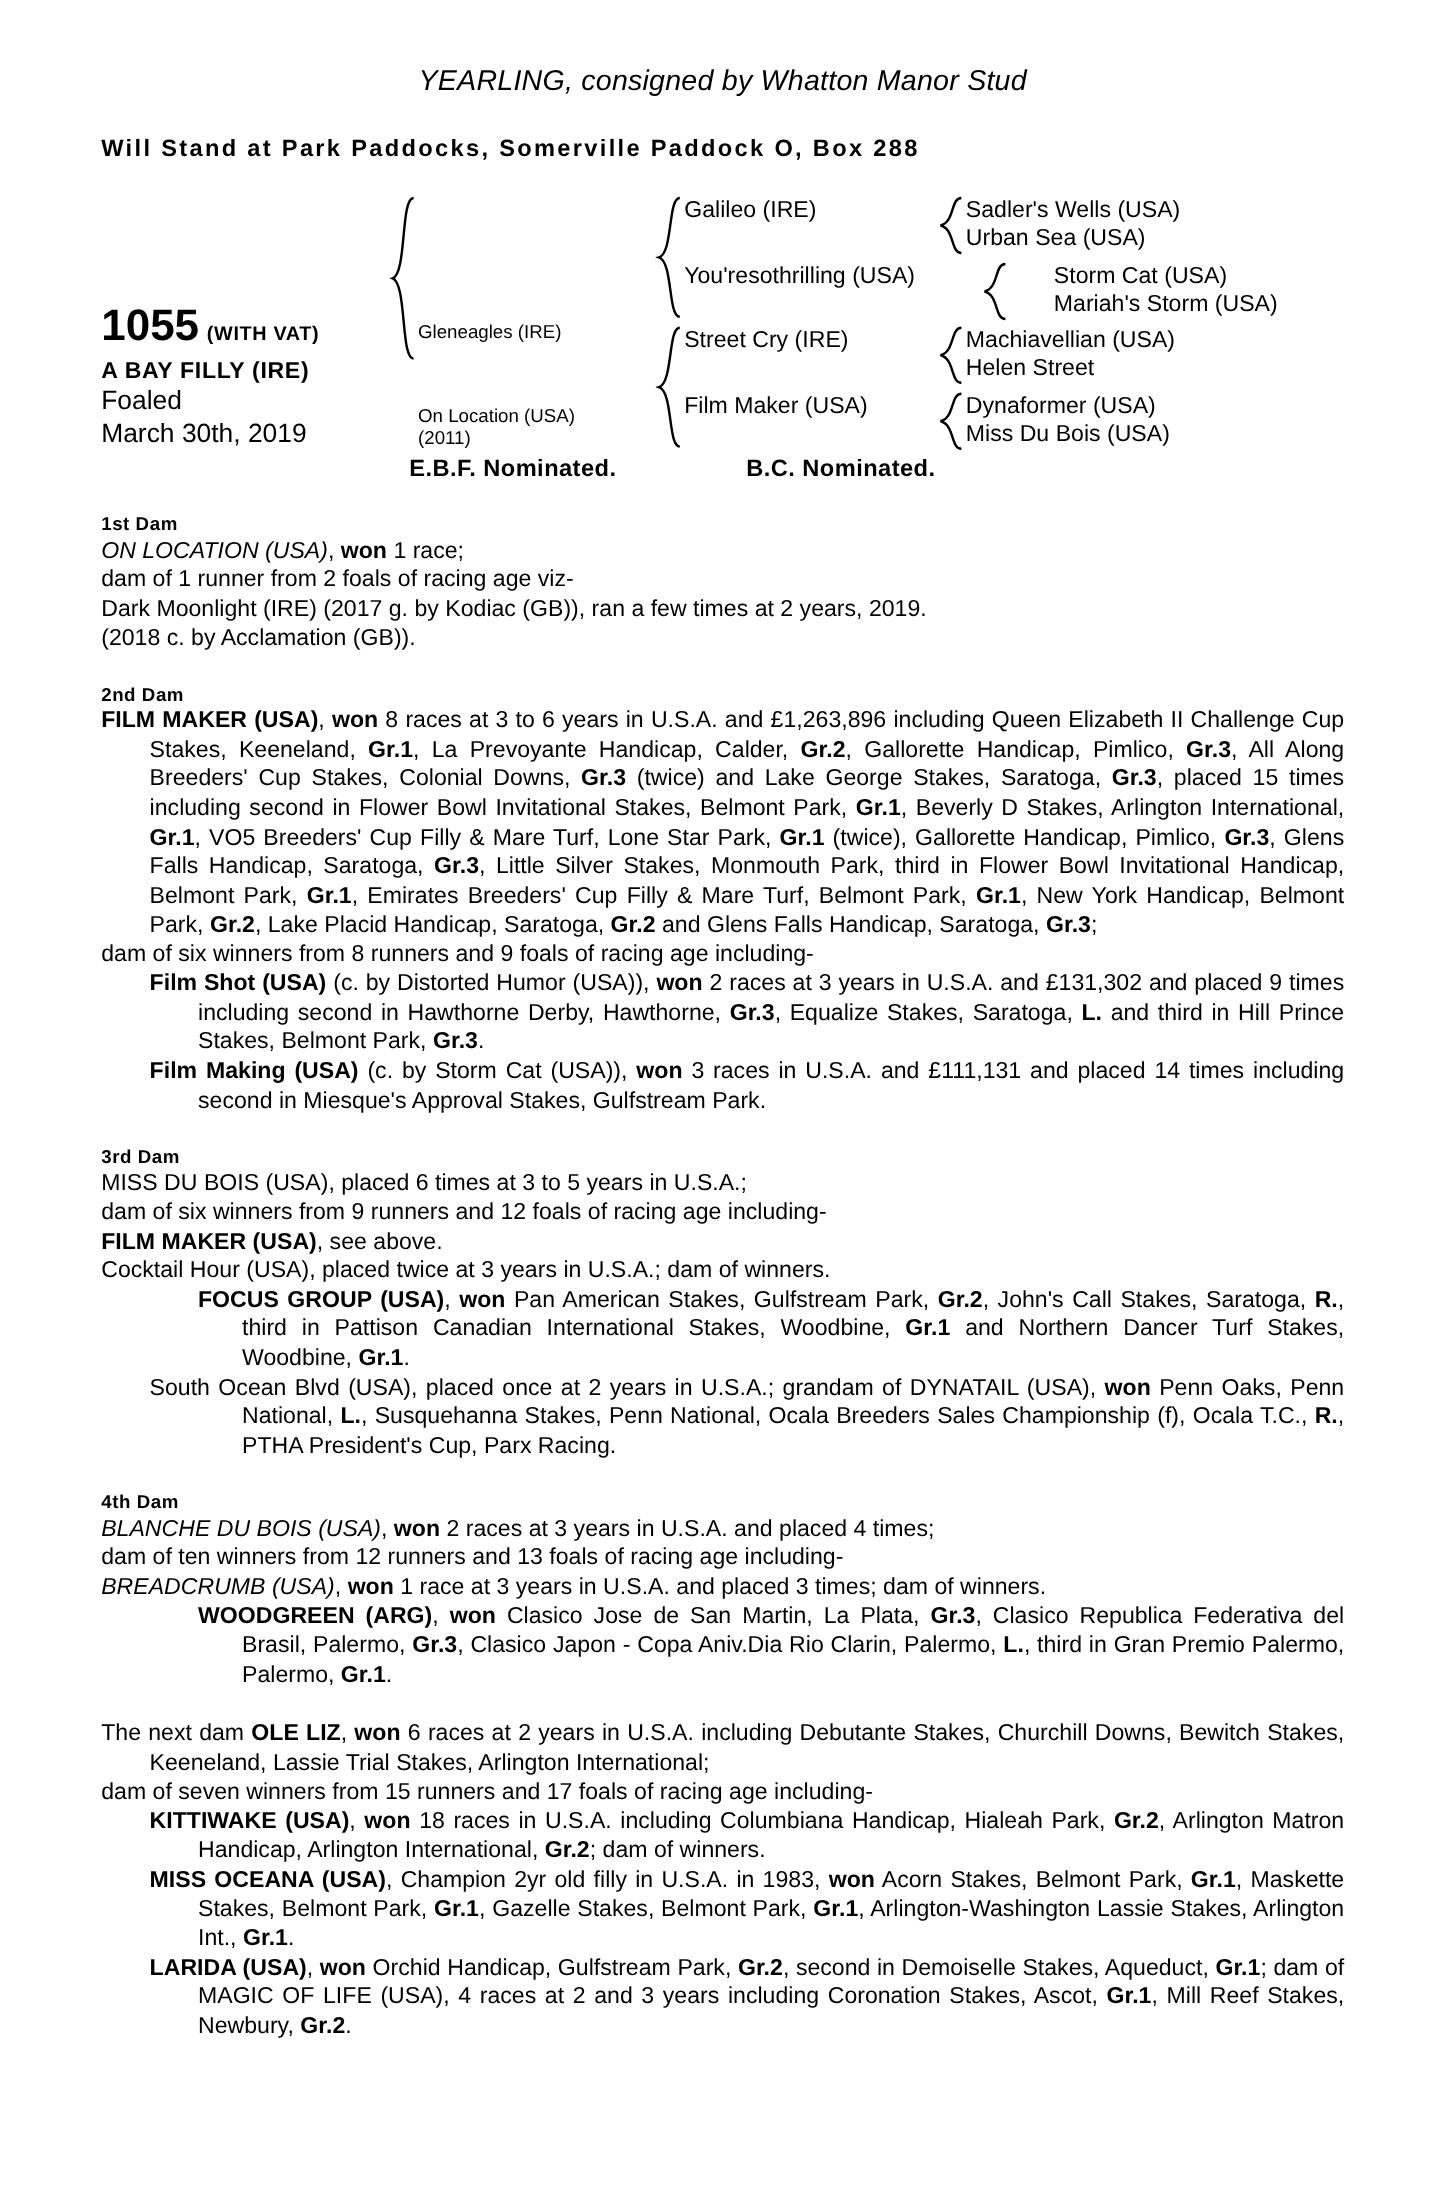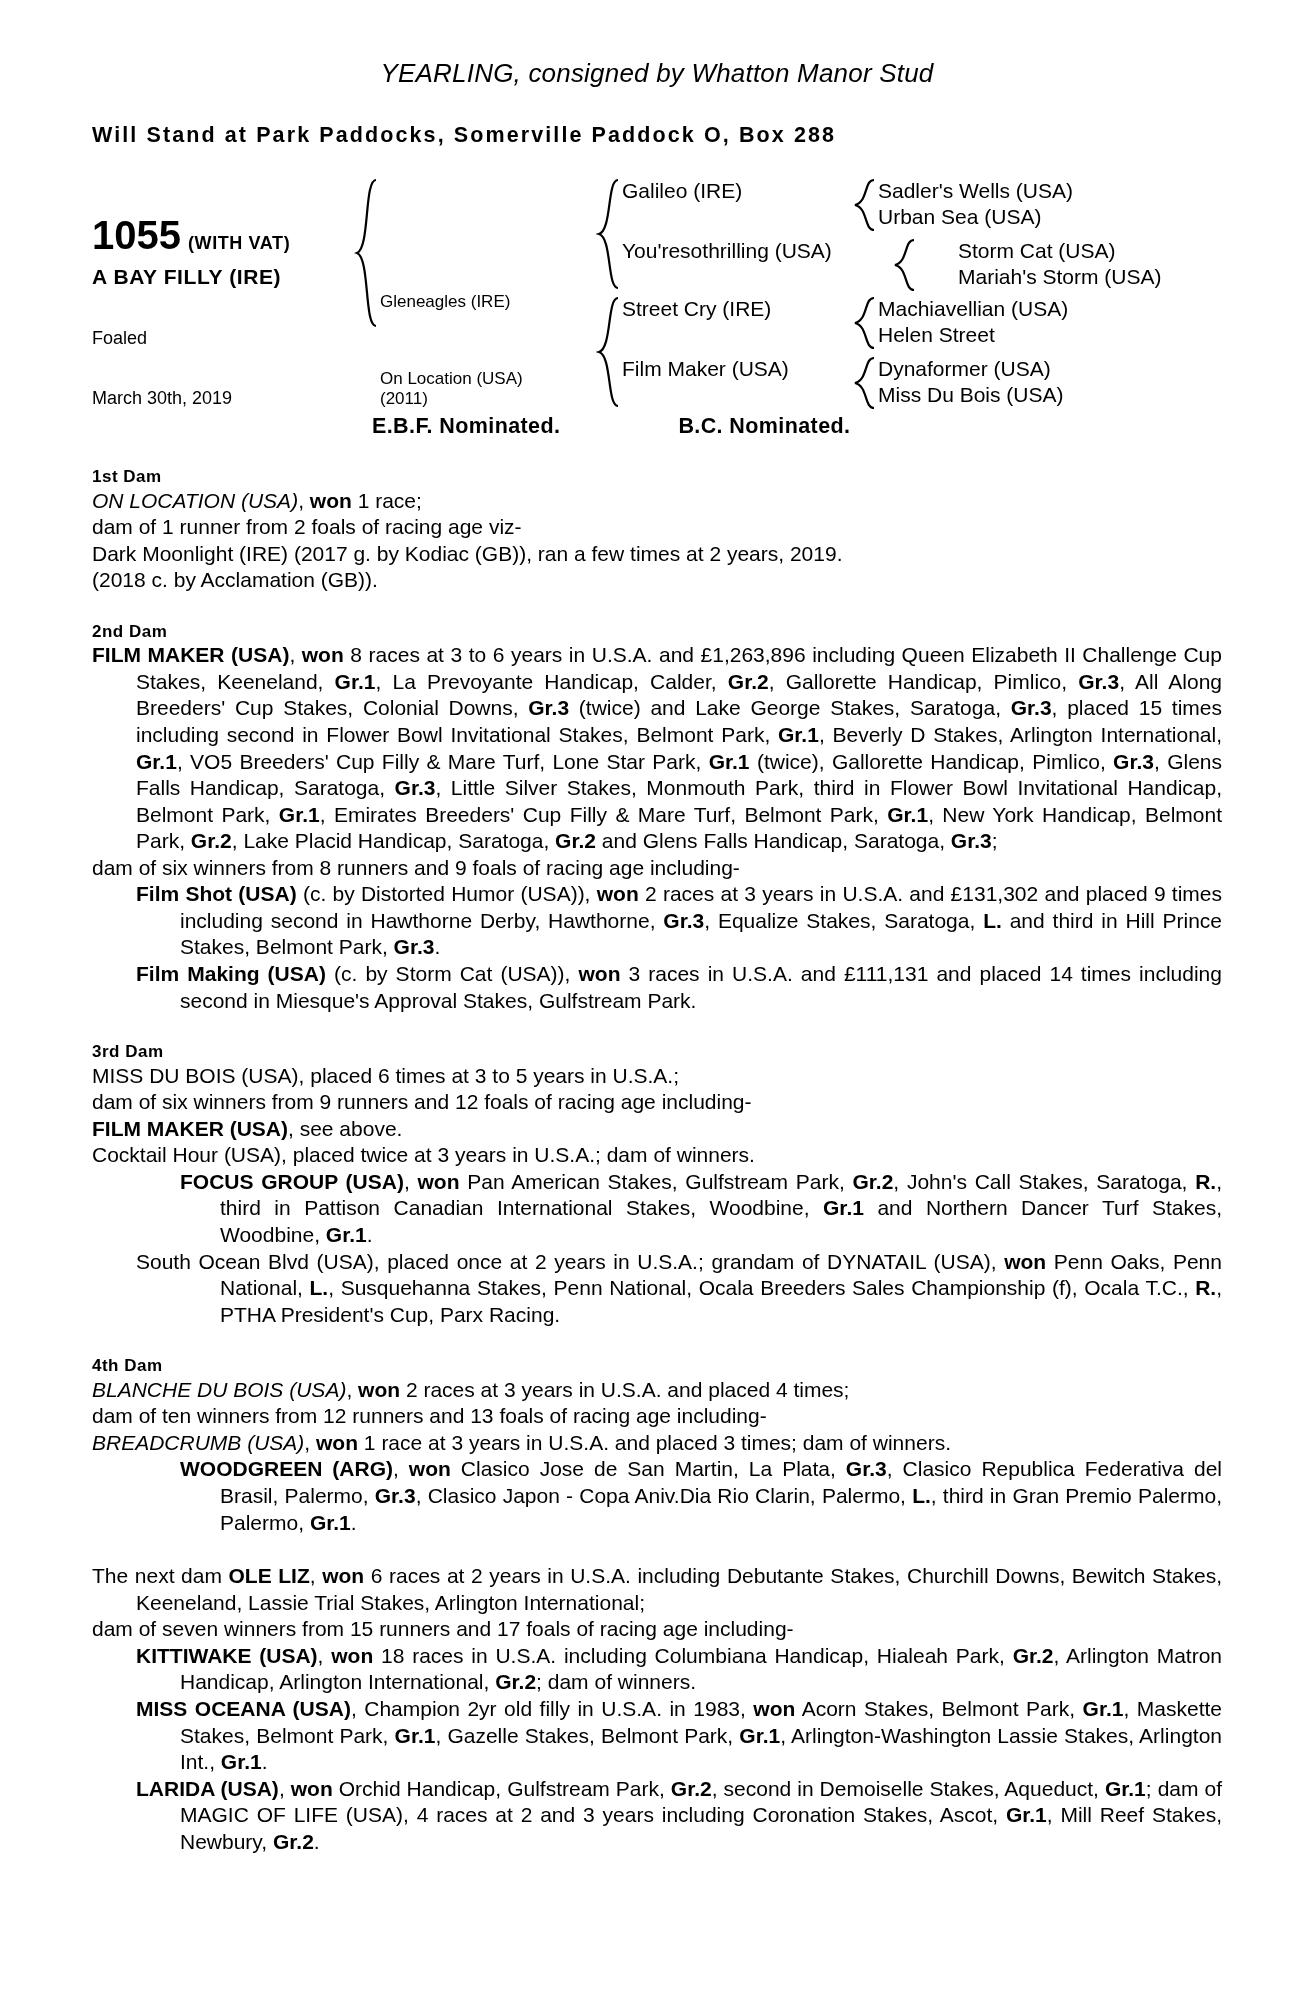--- a/index.html
+++ b/index.html
@@ -58,23 +58,22 @@
     font-weight: bold;
     letter-spacing: 0.6px;
   }
   .lot-desc {
     font-weight: bold;
     font-size: 21px;
     letter-spacing: 0.6px;
     margin-top: 10px;
   }
   .lot-foaled, .lot-dob {
-    font-size: 18px;
+    font-size: 24px;
     line-height: 1.26;
-    margin-top: 38px;
   }
 
   
   .brace {
     position: relative;
     width: 26px;
     align-self: stretch;
   }
   .brace svg { display:block; }
 

